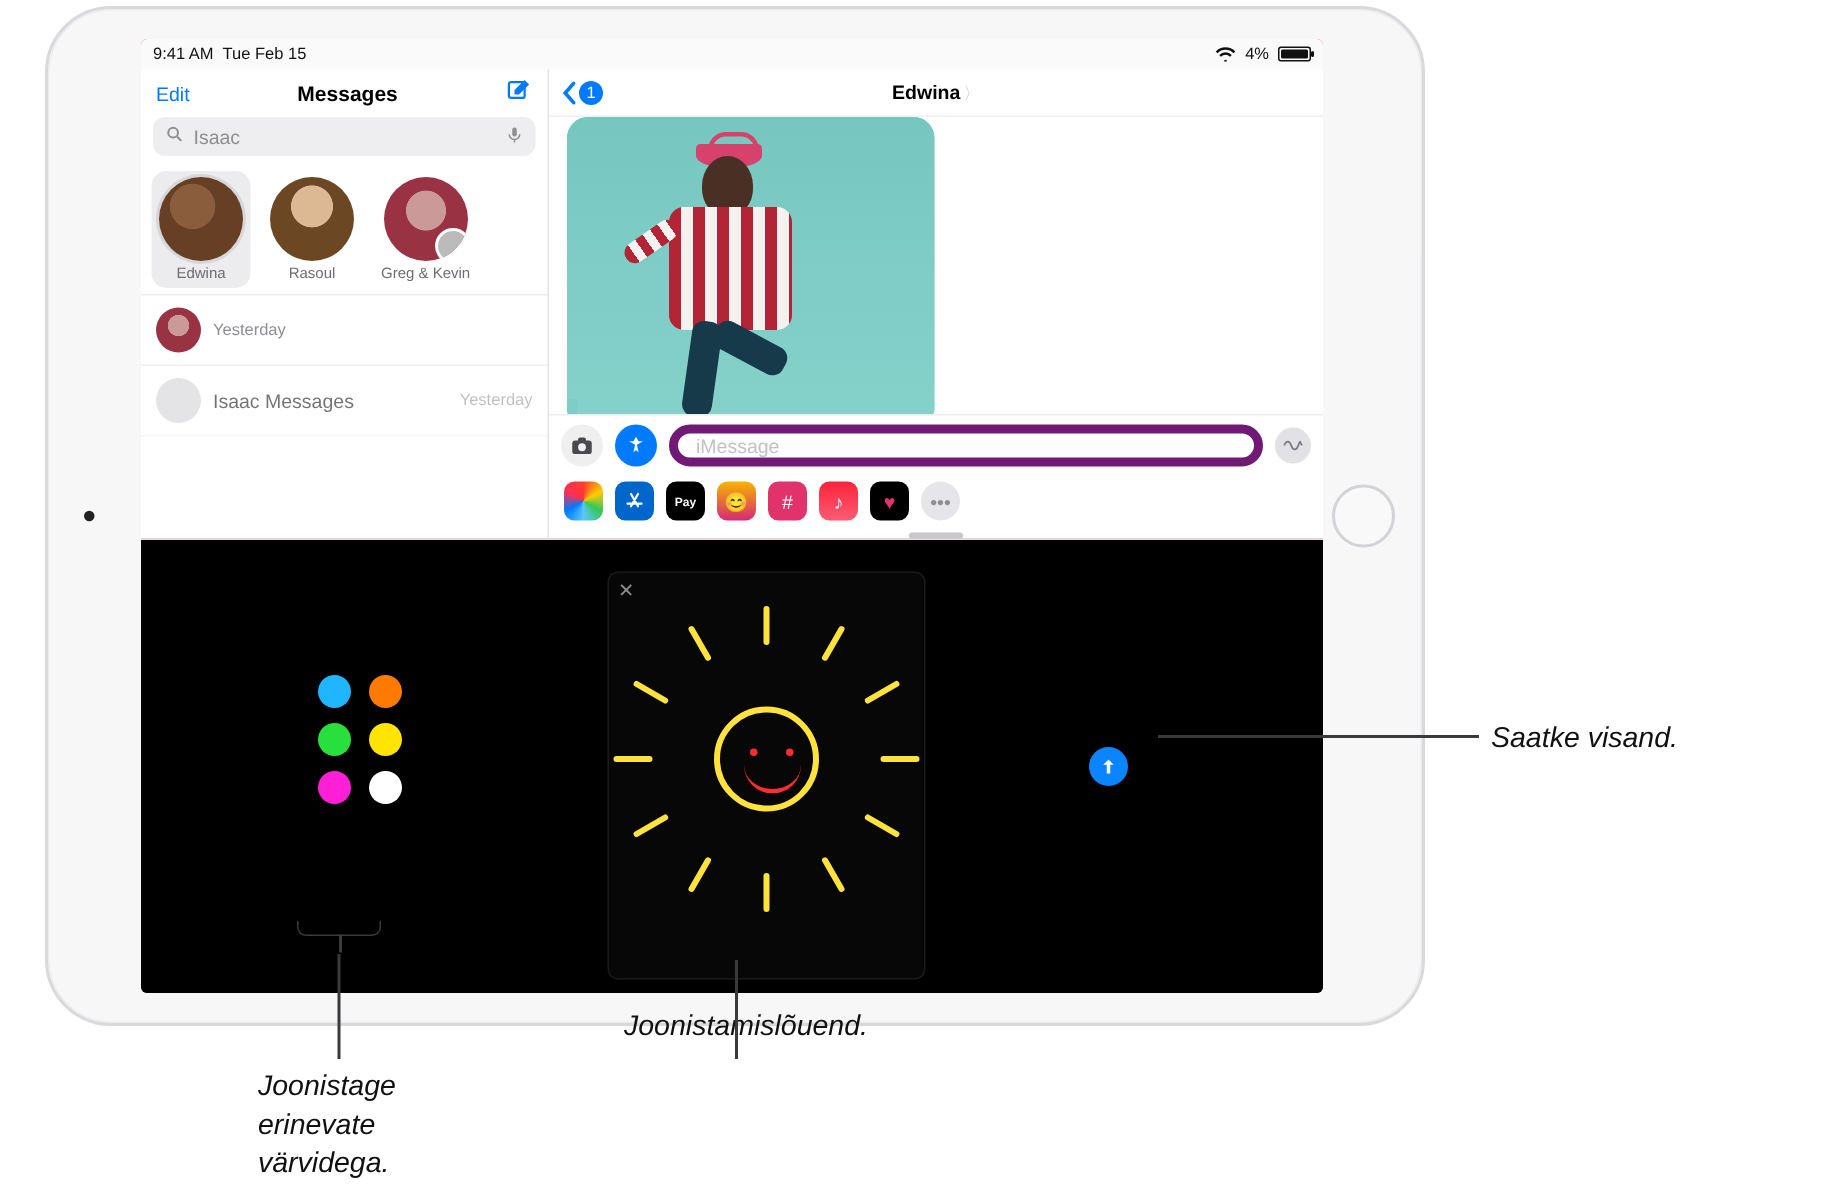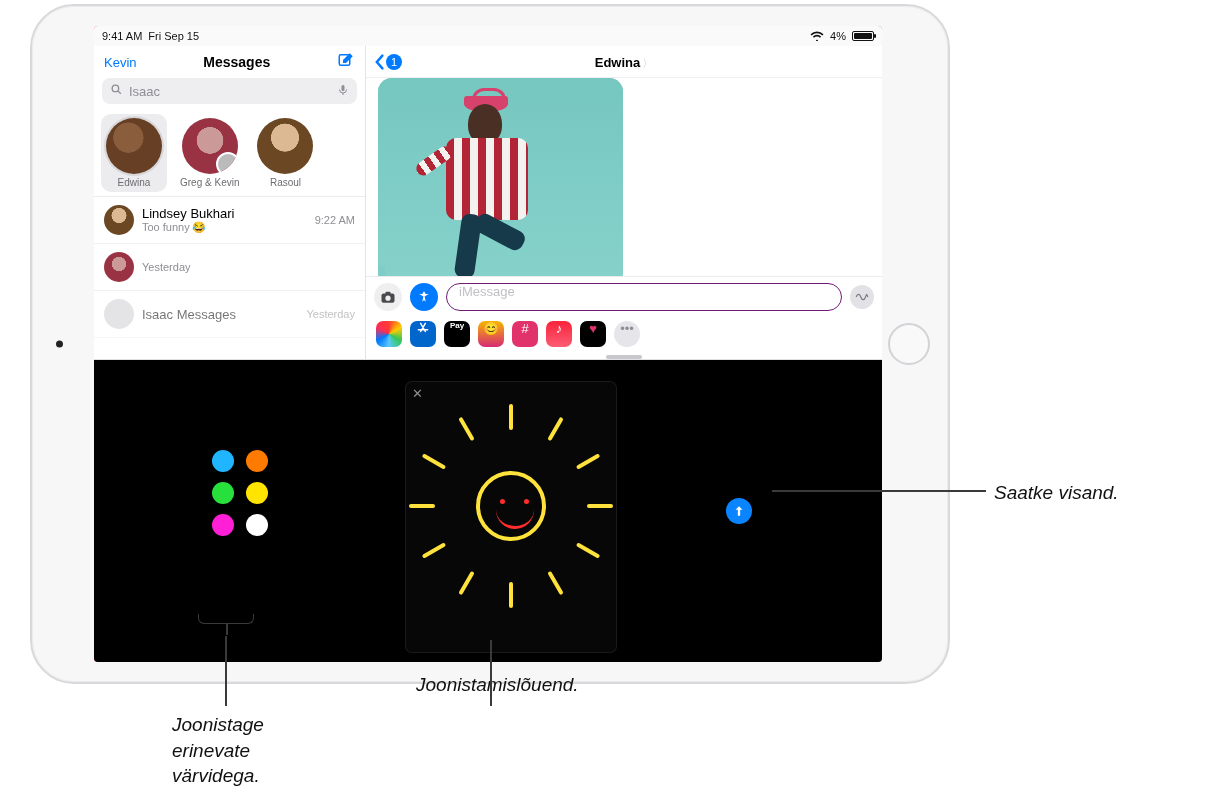--- a/index.html
+++ b/index.html
@@ -168,27 +168,27 @@
   .person .body { position:absolute; left:18px; top:44px; width:82px; height:82px; background:repeating-linear-gradient(90deg,#b22436 0 8px,#f4f2ee 8px 16px); border-radius:10px;}
   .person .arm { position:absolute; left:-14px; top:60px; width:40px; height:14px; background:repeating-linear-gradient(90deg,#b22436 0 6px,#f4f2ee 6px 12px); transform:rotate(-35deg); border-radius:8px;}
   .person .leg1 { position:absolute; left:30px; top:120px; width:20px; height:64px; background:#173a4a; border-radius:8px; transform:rotate(8deg);}
   .person .leg2 { position:absolute; left:62px; top:112px; width:20px; height:52px; background:#173a4a; border-radius:8px; transform:rotate(-62deg);}
 
   .input-row {
     display:flex; align-items:center; gap:8px; padding:6px 8px; border-top:1px solid #ececee;
   }
   .circ-btn { width:28px; height:28px; border-radius:50%; background:#efefef; display:flex; align-items:center; justify-content:center;}
   .circ-btn.blue { background:#007aff; color:#fff;}
-  .msg-input { flex:1; height:28px; border:1px solid #701a75; border-radius:14px; padding:0 12px; font-size:13px; color:#c0c0c6; display:flex; }
+  .msg-input { flex:1; height:28px; border:6px solid #701a75; border-radius:14px; padding:0 12px; font-size:13px; color:#c0c0c6; display:flex; align-items:center;}
   .audio-btn { width:24px; height:24px; border-radius:50%; background:#e2e2e6;}
 
   .app-tray {
     display:flex; gap:8px; align-items:center; padding: 4px 10px 6px 10px;
   }
-  .appicon { width:26px; height:26px; border-radius:7px; display:flex; align-items:flex-start; justify-content:center; font-size:13px; color:#fff;}
+  .appicon { width:26px; height:26px; border-radius:7px; display:flex; align-items:center; justify-content:center; font-size:13px; color:#fff;}
   .appicon.photos { background: conic-gradient(#ff3b30,#ffcc00,#34c759,#5ac8fa,#007aff,#ff2d55,#ff3b30);}
   .appicon.store { background:#06c;}
   .appicon.pay { background:#000; font-size:8px; font-weight:700;}
   .appicon.memoji { background:linear-gradient(#f7b500,#d62976);}
   .appicon.find { background:#e2326b;}
   .appicon.music { background:linear-gradient(#fa233b,#fb5c74);}
   .appicon.heart { background:#000; color:#e2326b;}
   .appicon.more { background:#e5e5ea; color:#8e8e93; border-radius:50%;}
   .grabber { width:36px; height:4px; background:#c7c7cc; border-radius:2px; margin: 2px auto 0 auto;}
 
@@ -260,40 +260,40 @@
 
 <div class="device">
   <div class="camera-dot"></div>
   <div class="home-button"></div>
 
   <div class="screen">
 
     <div class="statusbar">
       <div class="left">
         <span>9:41 AM</span>
-        <span>Fri Sep 15</span>
+        <span>Tue Feb 15</span>
       </div>
       <div class="right">
         <span class="wifi-icon">
           <svg viewBox="0 0 16 12" width="14" height="10">
               <path fill="#111" d="M8 10.5a1.2 1.2 0 100 2.4 1.2 1.2 0 000-2.4zM3 6.7a7 7 0 0110 0l-1.4 1.4a5 5 0 00-7.2 0L3 6.7zM.2 3.9a11 11 0 0115.6 0L14.4 5.3a9 9 0 00-12.8 0L.2 3.9z"></path>
             </svg>
         </span>
         <span>4%</span>
         <span class="battery">
             <span class="fill"></span>
           </span>
       </div>
     </div>
 
     <div class="upper">
 
       <aside class="sidebar">
         <div class="sb-header">
-          <span class="edit">Kevin</span>
+          <span class="edit">Edit</span>
           <span class="title">Messages</span>
           <span class="compose-icon">
             <svg width="18" height="18" viewBox="0 0 24 24" fill="none" stroke="#007aff" stroke-width="2">
                 <rect x="3" y="5" width="14" height="14" rx="2"></rect>
                 <path d="M17 3l4 4-9 9H8v-4l9-9z" fill="#007aff" stroke="none"></path>
               </svg>
           </span>
         </div>
         <div class="searchbar">
           <span>
@@ -310,40 +310,32 @@
               </svg>
           </span>
         </div>
 
         <div class="pinned">
           <div class="pin active">
             <div class="avatar a1"></div>
             <span>Edwina</span>
           </div>
           <div class="pin">
+            <div class="avatar a2"></div>
+            <span>Rasoul</span>
+          </div>
+          <div class="pin">
             <div class="avatar a3">
                 <div class="mini"></div>
               </div>
             <span>Greg &amp; Kevin</span>
           </div>
-          <div class="pin">
-            <div class="avatar a2"></div>
-            <span>Rasoul</span>
-          </div>
         </div>
 
         <div class="convlist">
-          <div class="conv">
-            <div class="avatar sm a2"></div>
-            <div class="meta">
-              <div class="name">Lindsey Bukhari</div>
-              <div class="sub">Too funny 😂</div>
-            </div>
-            <div class="time">9:22 AM</div>
-          </div>
           <div class="conv">
             <div class="avatar sm a3"></div>
             <div class="time">Yesterday</div>
           </div>
           <div class="conv" style="opacity:.55">
             <div class="avatar sm"></div>
             <div class="meta">
               <div class="name">Isaac Messages</div>
               <div class="sub"></div>
             </div>

